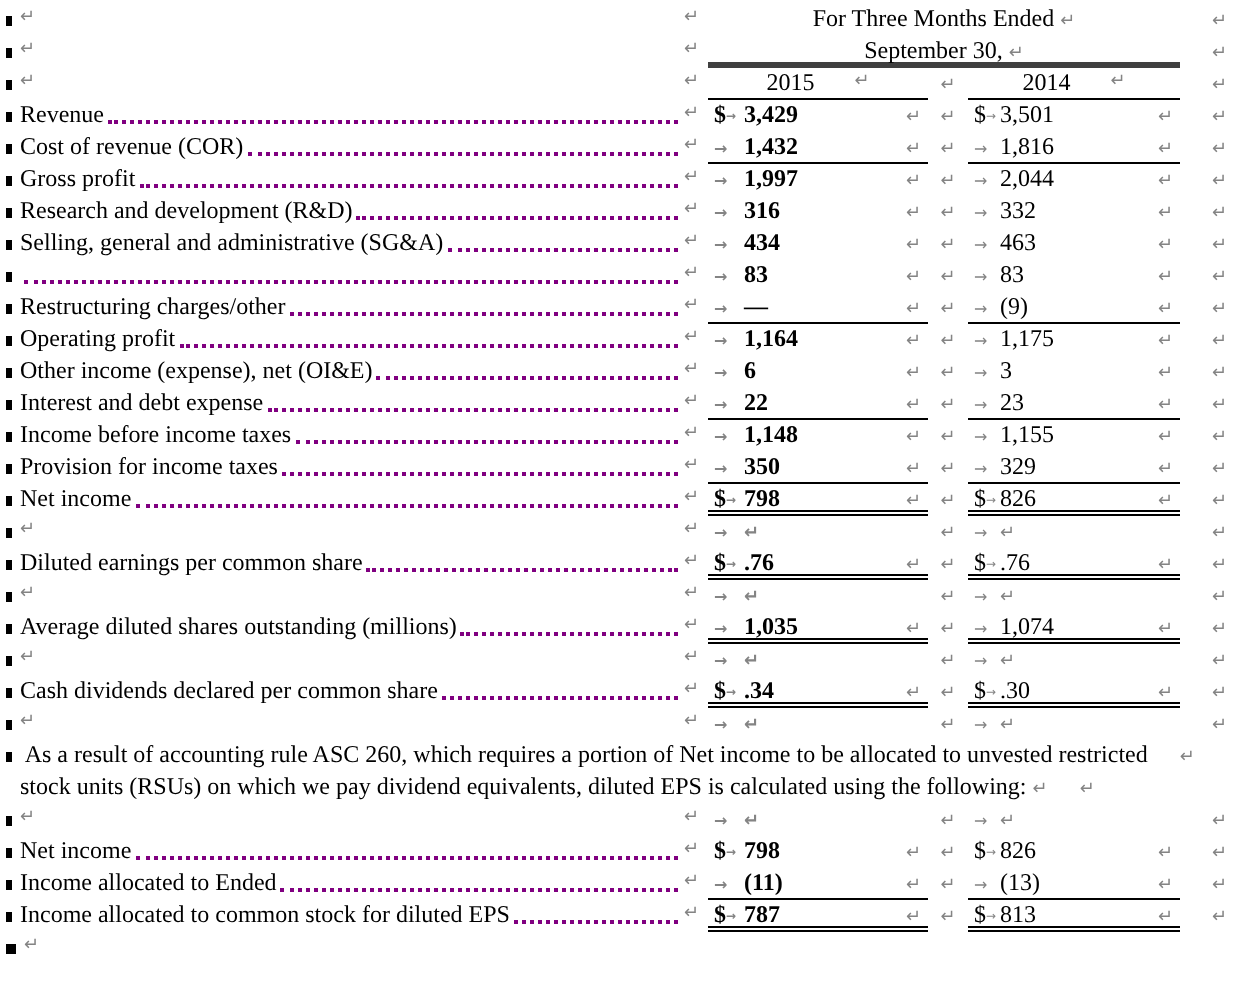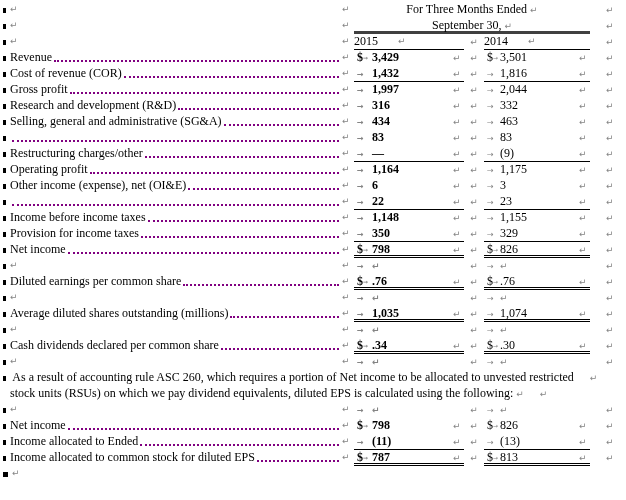--- a/index.html
+++ b/index.html
@@ -25,21 +25,21 @@
   .c-right{flex:1;padding-left:16px;box-sizing:border-box;}
   .sym{width:18px;flex:none;padding-left:3px;box-sizing:border-box;white-space:nowrap;}
   .c-g14 .sym{width:16px;}
   .val{flex:1;text-align:left;white-space:nowrap;}
   .val.left{text-align:left;}
   .c-g15 .val,.c-g15 .sym{font-weight:bold;}
   .vmark{width:13px;flex:none;padding-left:2px;box-sizing:border-box;}
   .u1 .c-g15,.u1 .c-g14{border-bottom:1px solid #000;}
   .u2 .c-g15,.u2 .c-g14{border-bottom:3px double #000;}
   .yb{border-bottom:1px solid #000;}
-  .center{gap:20px;}
+  .center{justify-content:center;gap:20px;}
   .c-span{width:236px;text-align:center;box-sizing:border-box;}
   .c-span.underlined{border-bottom:3px solid #404040;}
   .bold{font-weight:normal;}
   .p-text{flex:1;white-space:nowrap;padding-left:0;}
   .p-text.indent{padding-left:10px;}
 </style>
 </head>
 <body>
 
 <div class="page">
@@ -275,20 +275,21 @@
         <div class="c-g14">
           <span class="sym"><span class="tab-mk">→</span></span>
           <span class="val">3</span>
           <span class="vmark"><span class="mk">↵</span></span>
         </div>
         <div class="c-right"><span class="mk">↵</span></div>
       </div>
       <div class="row u1">
         <div class="c-label">
           <span class="bullet"></span>
+          <span class="lbl">Interest and debt expense</span>
           <span class="leader"></span>
           <span class="mk endmk">↵</span>
         </div>
         <div class="c-g15">
           <span class="sym"><span class="tab-mk">→</span></span>
           <span class="val">22</span>
           <span class="vmark"><span class="mk">↵</span></span>
         </div>
         <div class="c-mid"><span class="mk">↵</span></div>
         <div class="c-g14">

